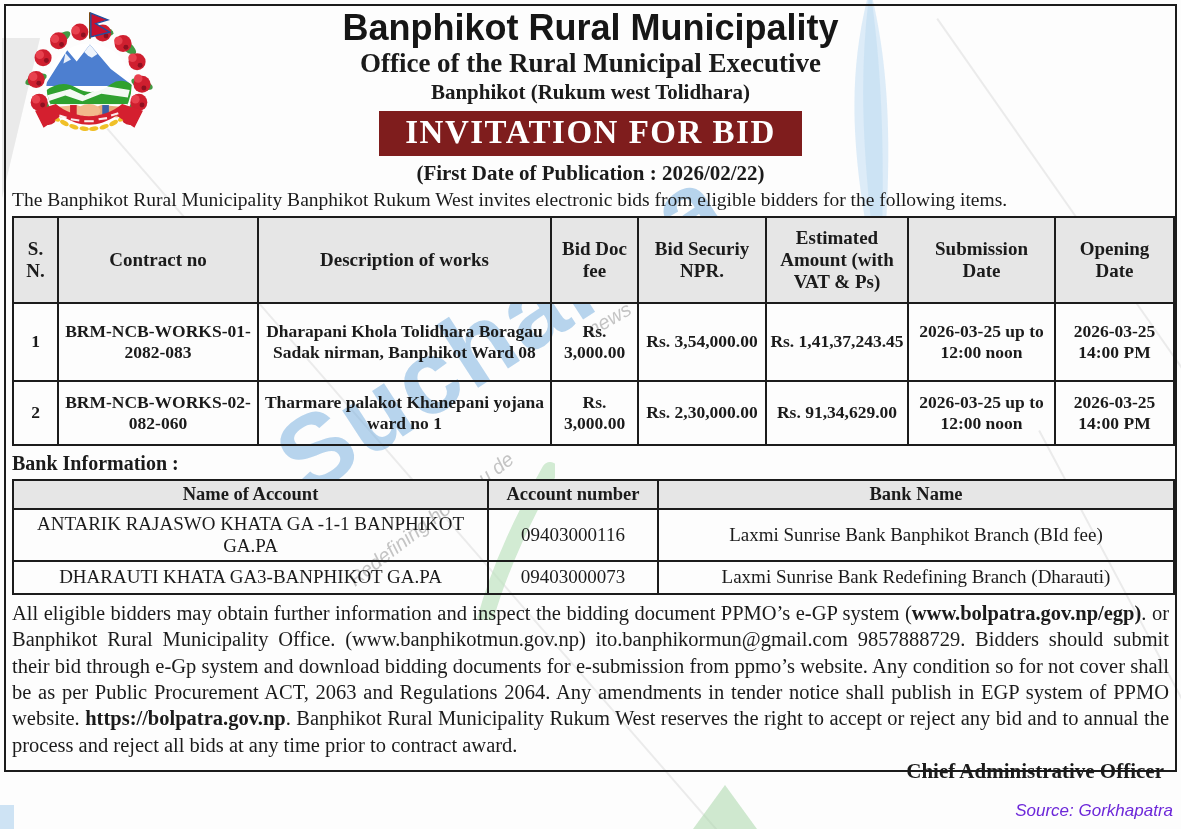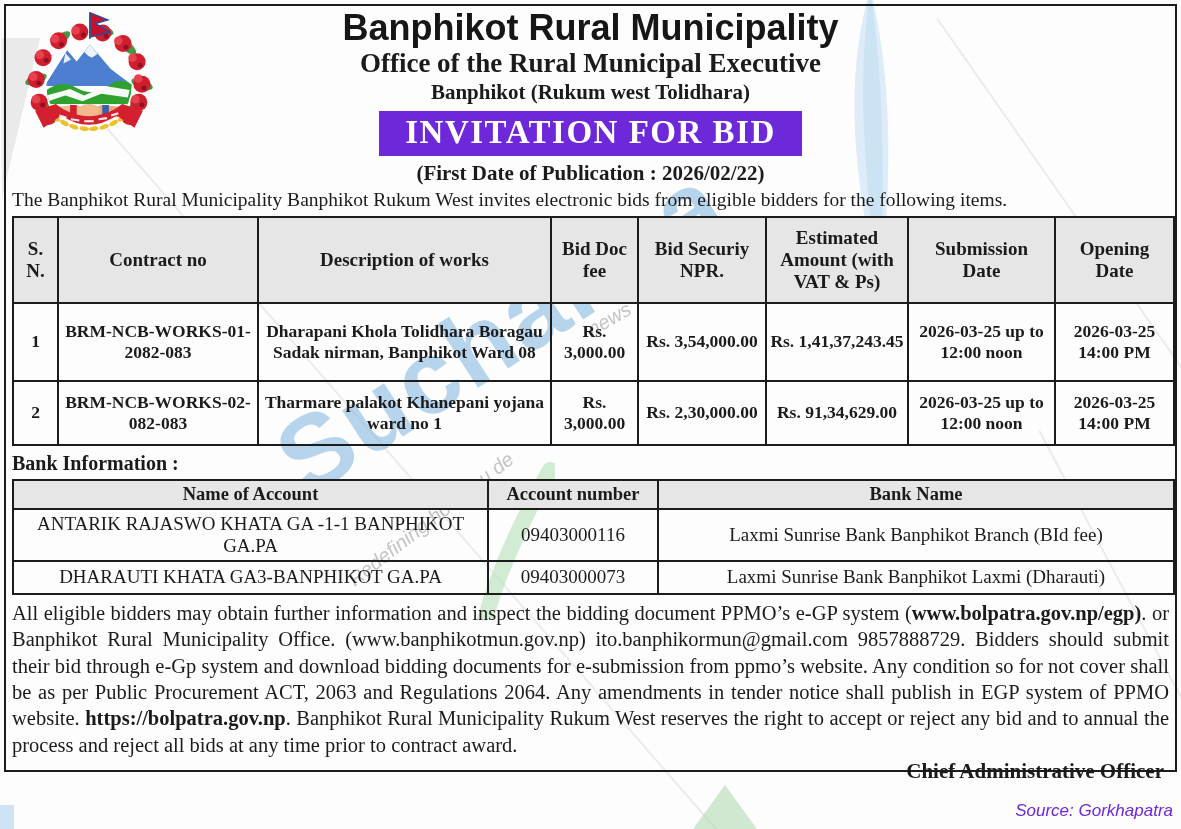--- a/index.html
+++ b/index.html
@@ -51,21 +51,21 @@
   .emblem { position:absolute; left:12px; top:4px; width:142px; height:138px; }
   .hdr { text-align:center; }
   .hdr-title {
     font-family:"Liberation Sans", sans-serif; font-weight:bold;
     font-size:36px; letter-spacing:0px; color:#161616; line-height:1.1;
   }
   .hdr-sub   { font-size:27px; font-weight:bold; line-height:1.1; margin-top:1px; }
   .hdr-loc   { font-size:21px; font-weight:bold; line-height:1.15; margin-top:2px; }
   .banner-wrap { text-align:center; margin-top:7px; }
   .banner {
-    display:inline-block; background:#6d28d9; color:#ffffff;
+    display:inline-block; background:#7f1d1d; color:#ffffff;
     font-size:33px; font-weight:bold; letter-spacing:1.5px;
     padding:3px 26px 5px 26px; line-height:1.1;
   }
   .pubdate { text-align:center; font-size:21px; font-weight:bold; margin-top:5px; }
   .intro { font-size:19.5px; margin:3px 0 5px 1px; }
   
   table { border-collapse:collapse; table-layout:fixed; width:1161px; margin-left:1px; }
   .bid-table th, .bid-table td, .bank-table th, .bank-table td {
     border:2px solid #1c1c1c; text-align:center; vertical-align:middle;
     overflow:hidden;
@@ -257,21 +257,21 @@
           <td>BRM-NCB-WORKS-01-2082-083</td>
           <td>Dharapani Khola Tolidhara Boragau Sadak nirman, Banphikot Ward 08</td>
           <td>Rs. 3,000.00</td>
           <td>Rs. 3,54,000.00</td>
           <td>Rs. 1,41,37,243.45</td>
           <td>2026-03-25 up to 12:00 noon</td>
           <td>2026-03-25 14:00 PM</td>
         </tr>
         <tr class="r2">
           <td>2</td>
-          <td>BRM-NCB-WORKS-02-082-083</td>
+          <td>BRM-NCB-WORKS-02-082-060</td>
           <td>Tharmare palakot Khanepani yojana ward no 1</td>
           <td>Rs. 3,000.00</td>
           <td>Rs. 2,30,000.00</td>
           <td>Rs. 91,34,629.00</td>
           <td>2026-03-25 up to 12:00 noon</td>
           <td>2026-03-25 14:00 PM</td>
         </tr>
       </tbody>
     </table>
 
@@ -292,21 +292,21 @@
       </thead>
       <tbody>
         <tr class="br1">
           <td>ANTARIK RAJASWO KHATA GA -1-1 BANPHIKOT GA.PA</td>
           <td>09403000116</td>
           <td>Laxmi Sunrise Bank Banphikot Branch (BId fee)</td>
         </tr>
         <tr class="br2">
           <td>DHARAUTI KHATA GA3-BANPHIKOT GA.PA</td>
           <td>09403000073</td>
-          <td>Laxmi Sunrise Bank Banphikot Laxmi (Dharauti)</td>
+          <td>Laxmi Sunrise Bank Redefining Branch (Dharauti)</td>
         </tr>
       </tbody>
     </table>
 
     <p class="outro"><span>All eligible bidders may obtain further information and inspect the bidding document  PPMO’s e-GP system (</span><b>www.bolpatra.gov.np/egp)</b><span>.  or Banphikot Rural Municipality Office. (www.banphikotmun.gov.np)  ito.banphikormun@gmail.com 9857888729. Bidders should  submit their bid through e-Gp system and download bidding documents for e-submission from ppmo’s website. Any condition so for not cover shall be as per Public Procurement ACT, 2063 and Regulations 2064. Any amendments in tender notice shall publish in EGP system of PPMO website. </span><b>https://bolpatra.gov.np</b><span>. Banphikot Rural Municipality Rukum West reserves the right to accept or reject any bid and to annual the process and reject all bids at any time prior to contract award.</span></p>
 
     <div class="signature">Chief Administrative Officer</div>
   </div>
 
   <div class="source-line">Source: Gorkhapatra</div>

